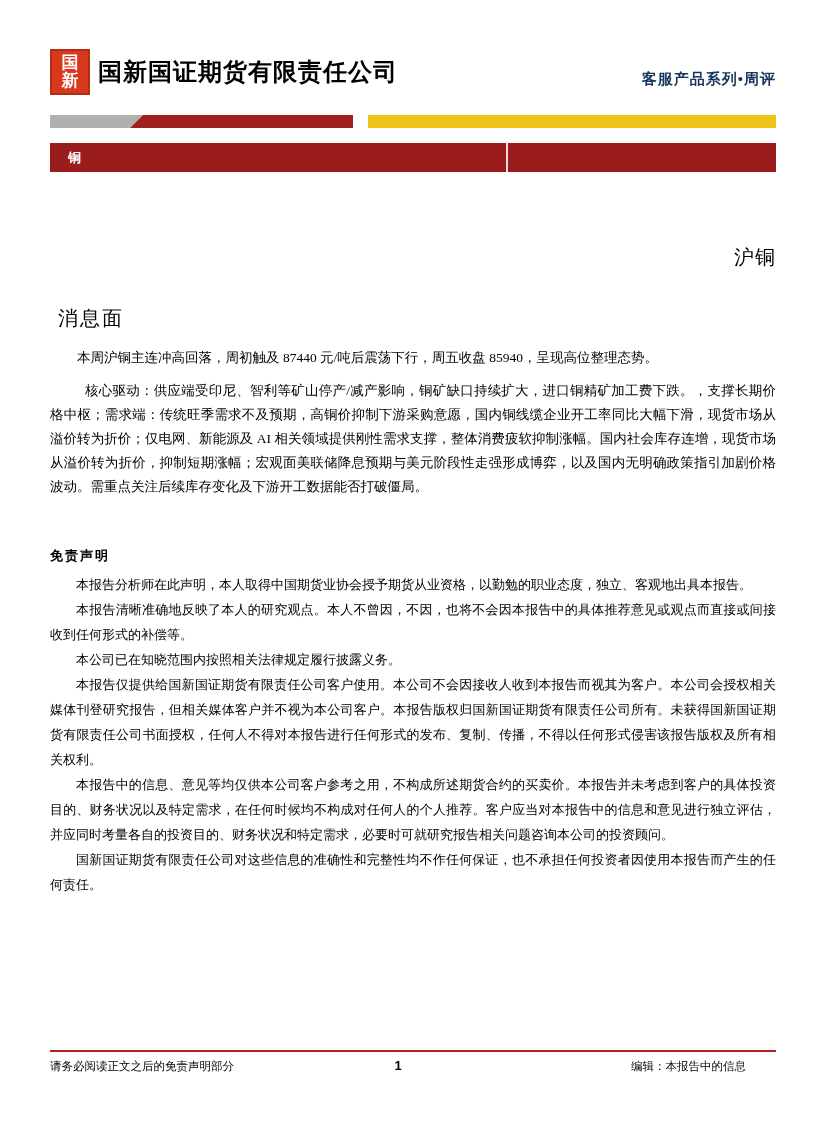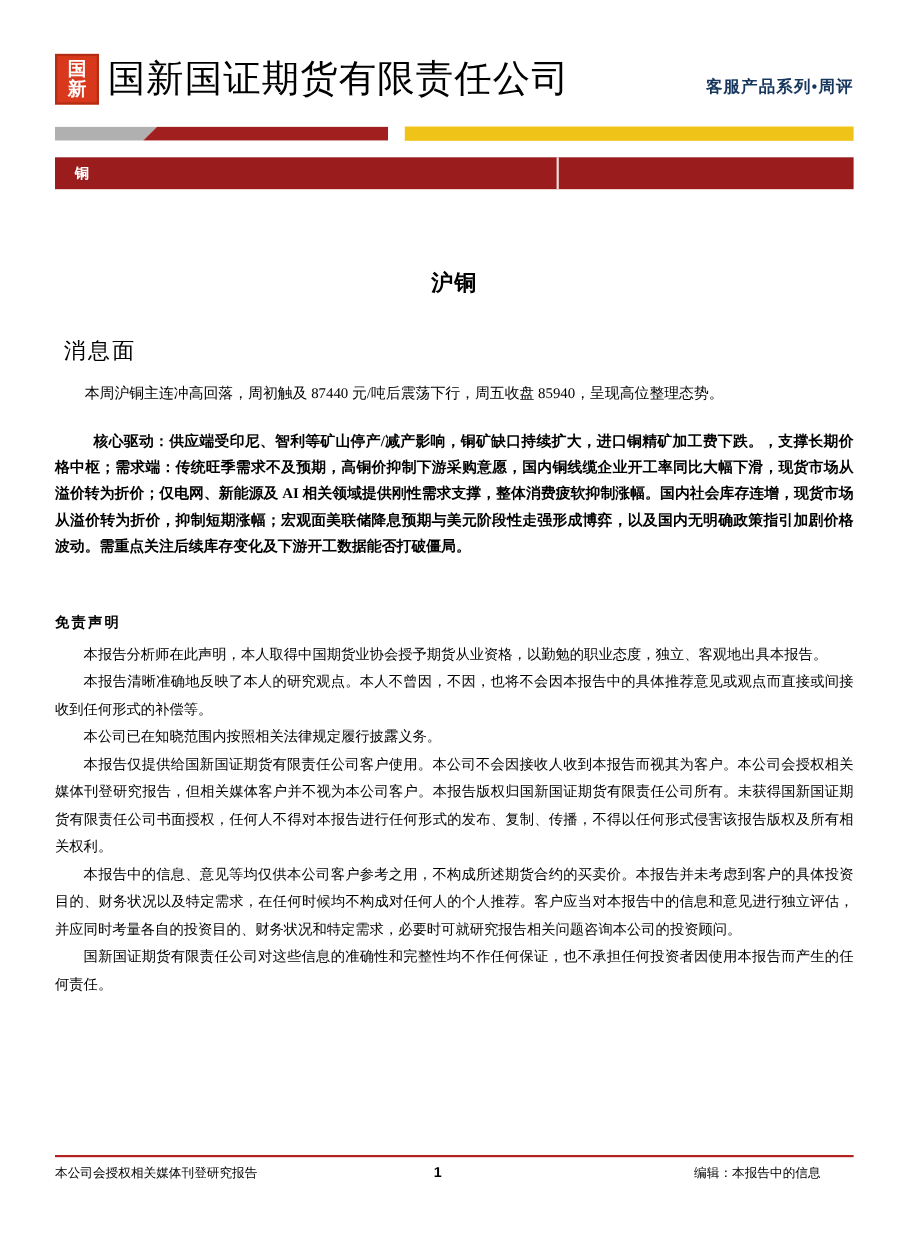--- a/index.html
+++ b/index.html
@@ -36,22 +36,22 @@
     line-height: 1.05;
   }
   .seal span {
     color: #ffffff;
     font-family: "Liberation Sans", "DejaVu Sans", sans-serif;
     font-weight: bold;
     font-size: 17px;
   }
   .company-name {
     font-family: "Liberation Sans", "DejaVu Sans", sans-serif;
-    font-weight: normal;
-    font-size: 34px;
+    font-weight: bold;
+    font-size: 24px;
     letter-spacing: 1px;
     color: #000000;
   }
   .series-label {
     font-size: 15px;
     font-weight: bold;
     color: #17365d;
     padding-top: 14px;
     letter-spacing: 1px;
   }
@@ -87,40 +87,40 @@
     margin-left: auto;
     padding-right: 14px;
     display: flex; gap: 18px;
     font-size: 13.5px;
     margin-top: 48px;
   }
 
   
   .report-title {
     margin-top: 72px;
-    text-align: center;
+    text-align: right;
     font-size: 20px;
-    font-weight: bold;
+    font-weight: normal;
     letter-spacing: 1px;
   }
   .section-heading {
     margin-top: 34px;
     font-size: 20px;
     font-weight: normal;
     padding-left: 8px;
     letter-spacing: 2px;
   }
   .body-para {
     font-size: 13.5px;
     line-height: 1.78;
     text-align: justify;
     margin-top: 14px;
   }
   .body-para.p1 { text-indent: 2em; font-family: Liberation Serif, serif; }
-  .body-para.p2 { text-indent: 2.6em; margin-top: 19px; font-weight: bold; }
+  .body-para.p2 { text-indent: 2.6em; margin-top: 9px; }
 
   
   .disclaimer { margin-top: 48px; }
   .disclaimer-heading {
     font-size: 13px;
     font-weight: bold;
     letter-spacing: 2px;
     margin-bottom: 8px;
   }
   .disclaimer p {
@@ -186,19 +186,19 @@
       <div class="disclaimer-heading">免责声明</div>
       <p>本报告分析师在此声明，本人取得中国期货业协会授予期货从业资格，以勤勉的职业态度，独立、客观地出具本报告。</p>
       <p>本报告清晰准确地反映了本人的研究观点。本人不曾因，不因，也将不会因本报告中的具体推荐意见或观点而直接或间接收到任何形式的补偿等。</p>
       <p>本公司已在知晓范围内按照相关法律规定履行披露义务。</p>
       <p>本报告仅提供给国新国证期货有限责任公司客户使用。本公司不会因接收人收到本报告而视其为客户。本公司会授权相关媒体刊登研究报告，但相关媒体客户并不视为本公司客户。本报告版权归国新国证期货有限责任公司所有。未获得国新国证期货有限责任公司书面授权，任何人不得对本报告进行任何形式的发布、复制、传播，不得以任何形式侵害该报告版权及所有相关权利。</p>
       <p>本报告中的信息、意见等均仅供本公司客户参考之用，不构成所述期货合约的买卖价。本报告并未考虑到客户的具体投资目的、财务状况以及特定需求，在任何时候均不构成对任何人的个人推荐。客户应当对本报告中的信息和意见进行独立评估，并应同时考量各自的投资目的、财务状况和特定需求，必要时可就研究报告相关问题咨询本公司的投资顾问。</p>
       <p>国新国证期货有限责任公司对这些信息的准确性和完整性均不作任何保证，也不承担任何投资者因使用本报告而产生的任何责任。</p>
     </div>
 
     <div class="footer">
-      <span class="foot-left">本公司会授权相关媒体刊登研究报告</span>
+      <span class="foot-left">请务必阅读正文之后的免责声明部分</span>
       <span class="foot-page">1</span>
       <span class="foot-right">编辑：本报告中的信息</span>
     </div>
 
   </div>
 </div>
 
 </body></html>

